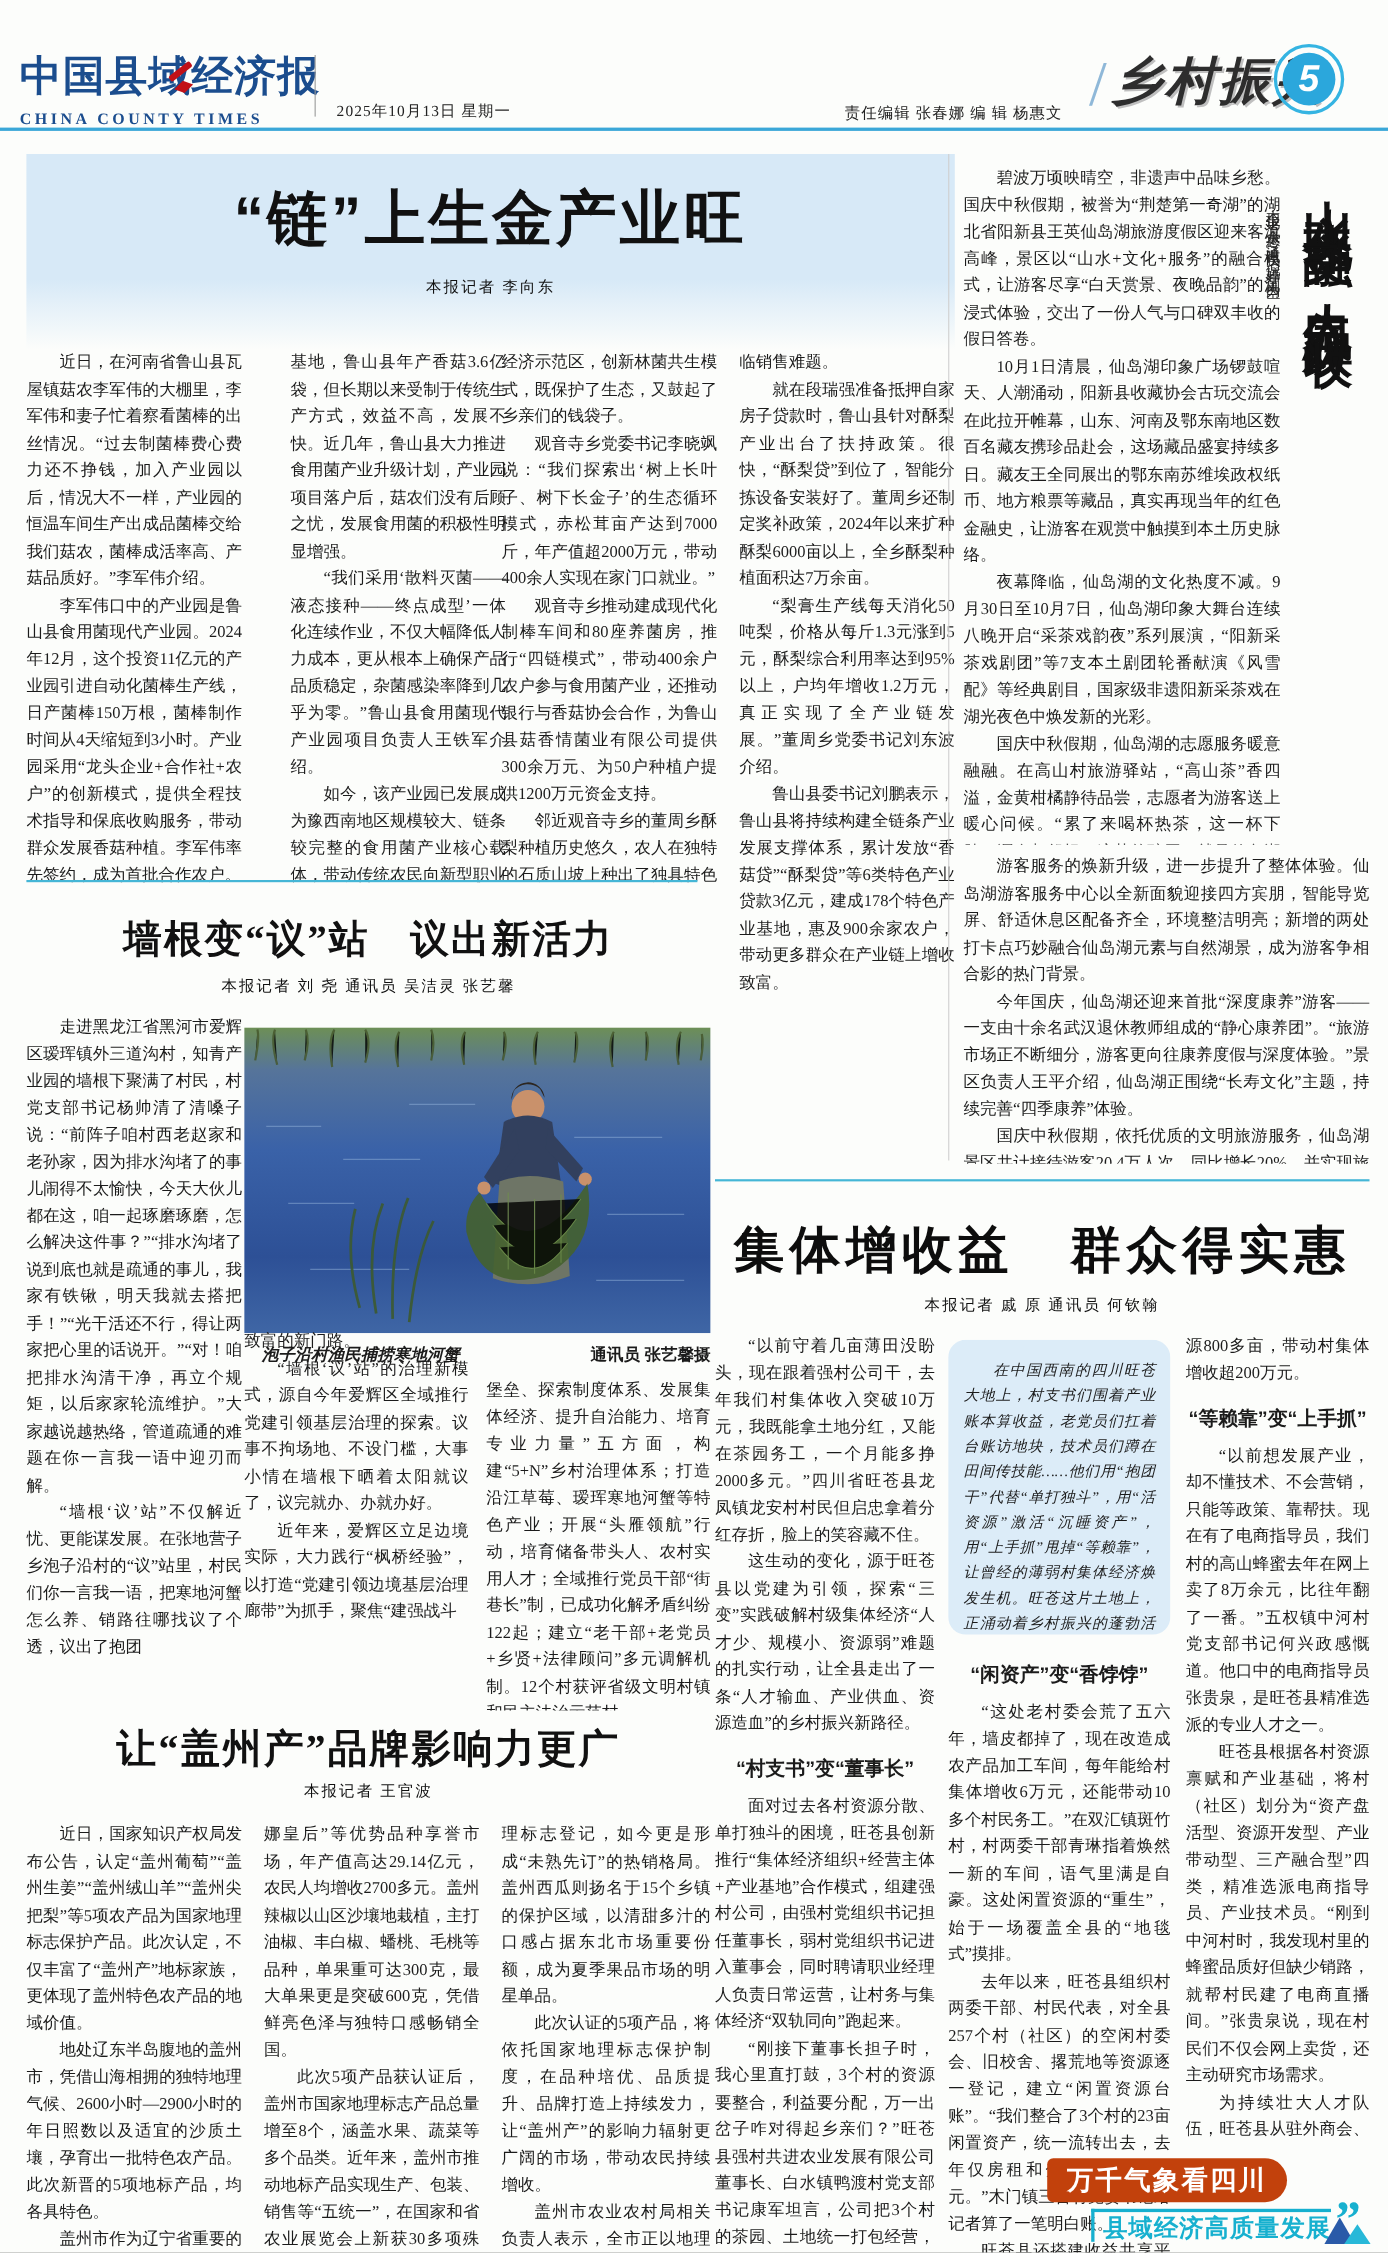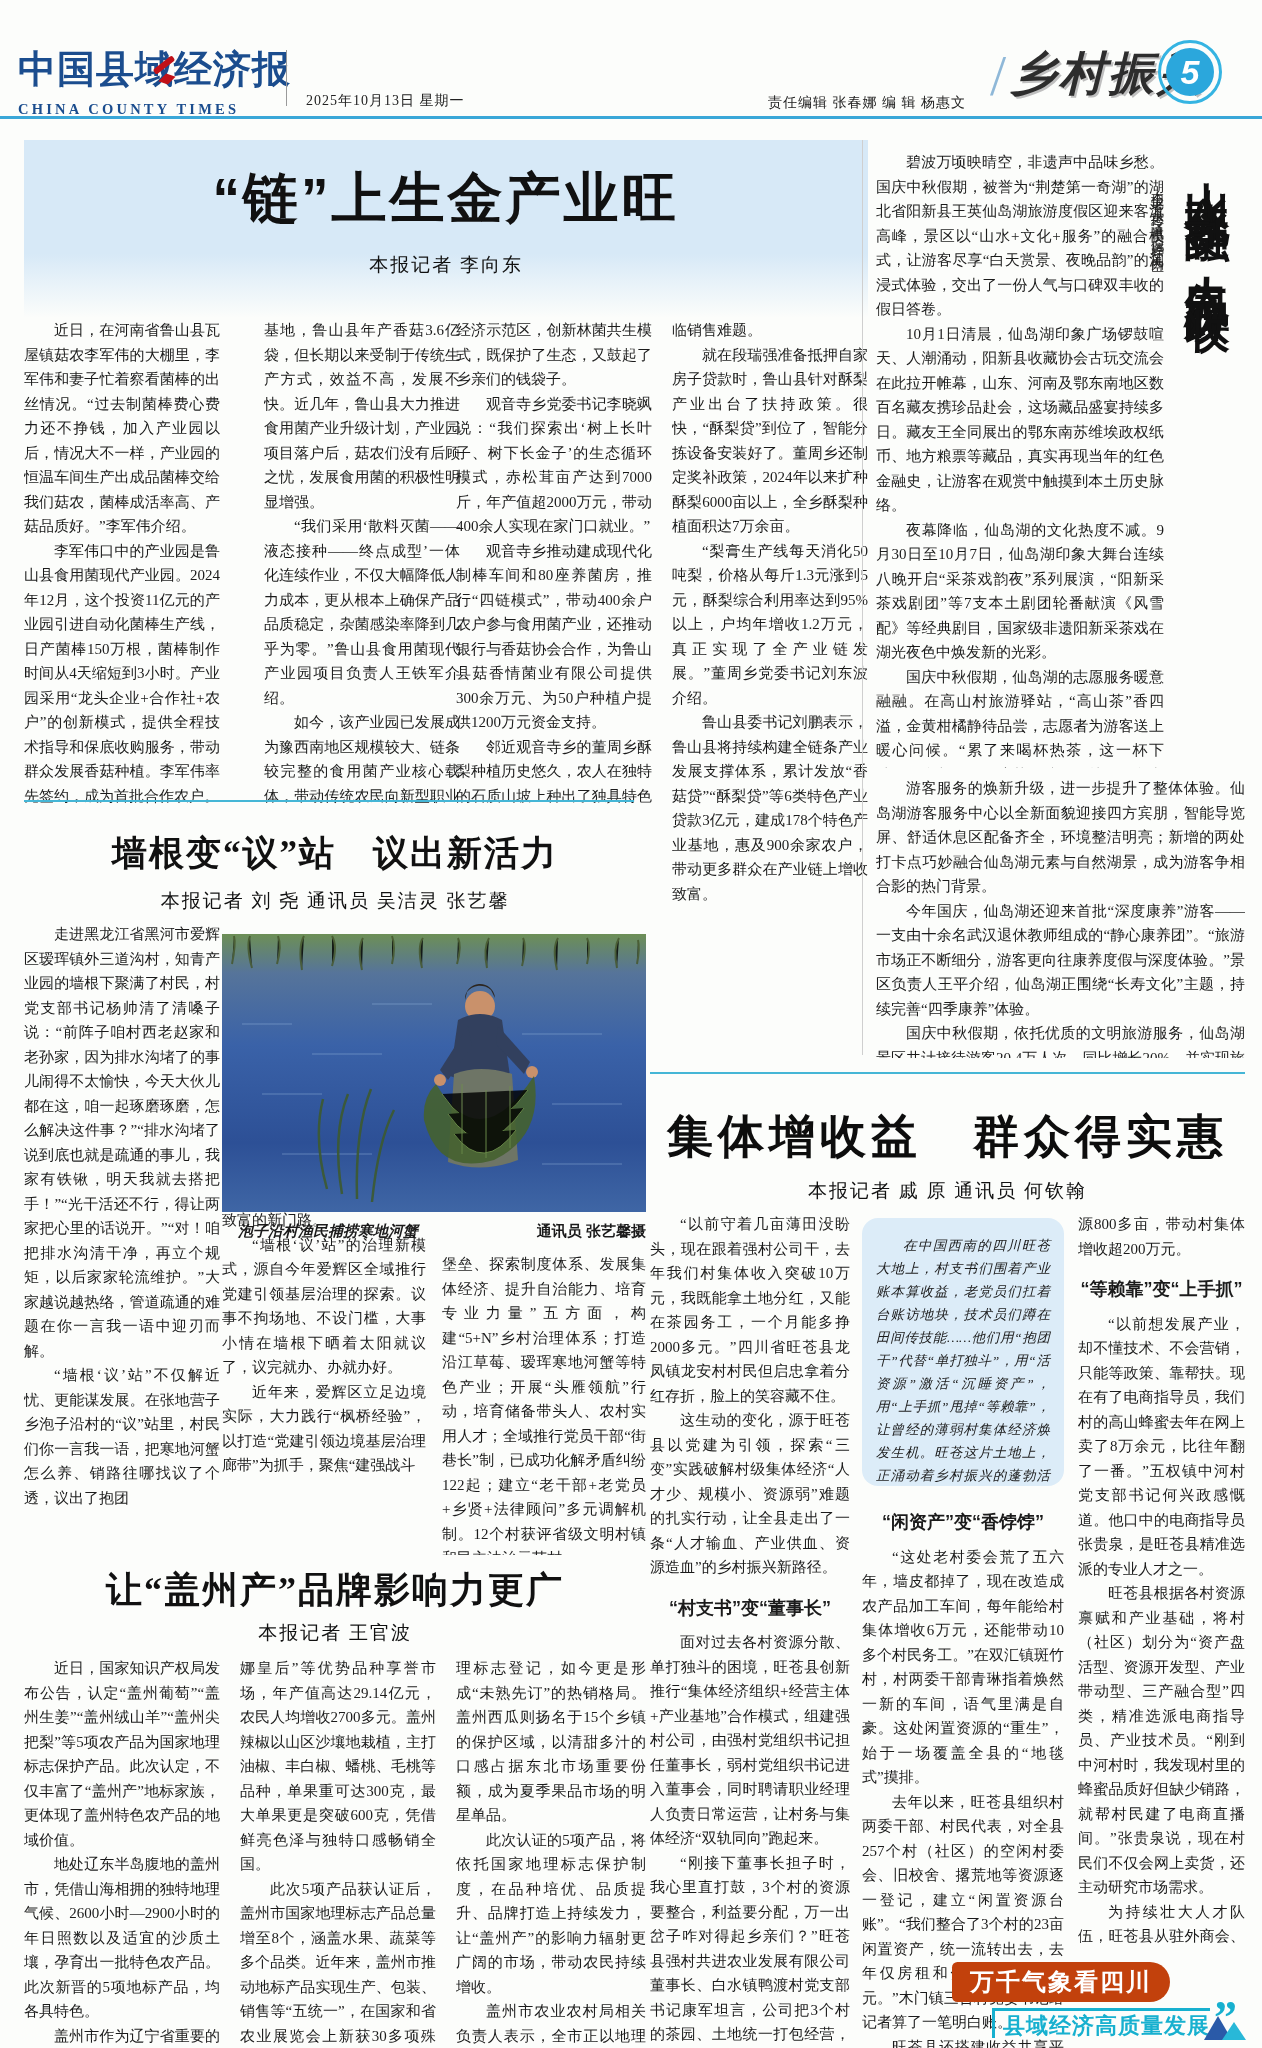--- a/index.html
+++ b/index.html
@@ -17,21 +17,21 @@
                  text-shadow:2px 2px 0 #bfbfbf;letter-spacing:3px;font-style:italic;}
   .section-slash{color:#8fb8d8;font-size:58px;font-weight:400;margin-right:4px;vertical-align:-6px;}
   .page-circle{width:58px;height:58px;border:3px solid #35b4e2;border-radius:50%;display:flex;align-items:center;justify-content:center;}
   .page-circle-inner{width:48px;height:48px;border-radius:50%;background:#2ba7dc;display:flex;align-items:center;justify-content:center;
                      font-family:"Liberation Sans",sans-serif;font-style:italic;font-weight:900;font-size:34px;color:#fff;}
   .hdr-rule{left:0;top:116px;width:1262px;height:3px;background:#3aa7d8;}
   
   .col{font-size:15px;line-height:24.5px;text-align:justify;overflow:hidden;}
   .col p{margin:0;text-indent:2em;}
   .cont p:first-child{text-indent:0;}
-  .byline{font-size:19px;text-align:center;letter-spacing:2px;color:#111;}
+  .byline{font-size:14px;text-align:center;letter-spacing:2px;color:#111;}
   .subhead{font-family:"Liberation Sans","DejaVu Sans",sans-serif;font-weight:bold;font-size:18px;text-align:center;
            text-indent:0 !important;margin:16px 0 10px 0;}
   .cyan-rule{height:2px;background:#45b6d6;}
   
   .a1-box{left:24px;top:140px;width:844px;height:178px;background:linear-gradient(#d7e9f7 64%,rgba(247,251,254,0));}
   .a1-title{width:100%;text-align:center;margin-top:22px;font-family:"Liberation Sans","DejaVu Sans",sans-serif;
             font-weight:900;font-size:55px;letter-spacing:3px;color:#111;}
   .a1-byline{width:100%;text-align:center;margin-top:16px;}
   
   .serif-head{font-weight:900;text-align:center;color:#111;letter-spacing:2px;}

